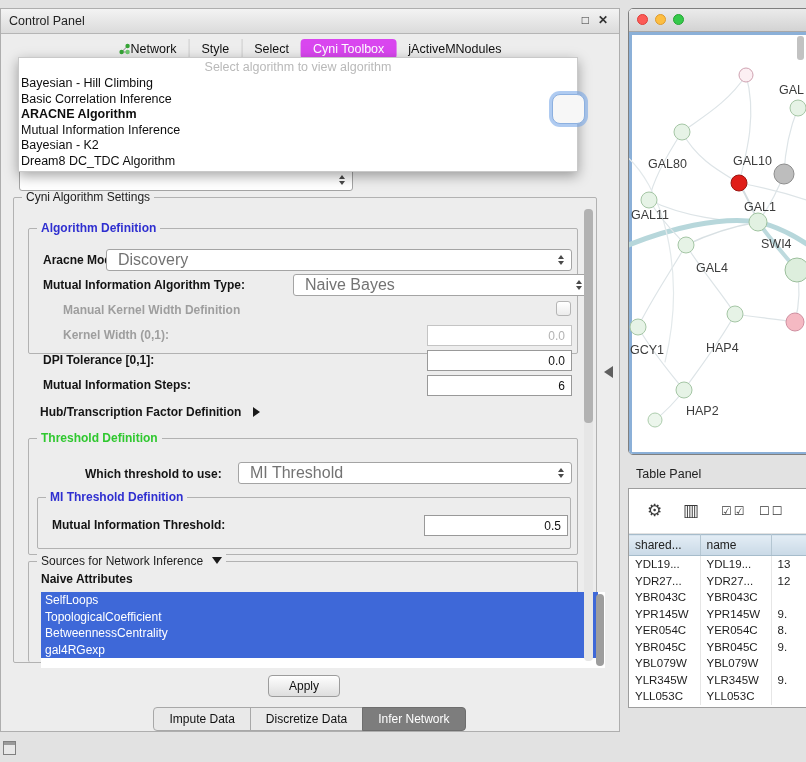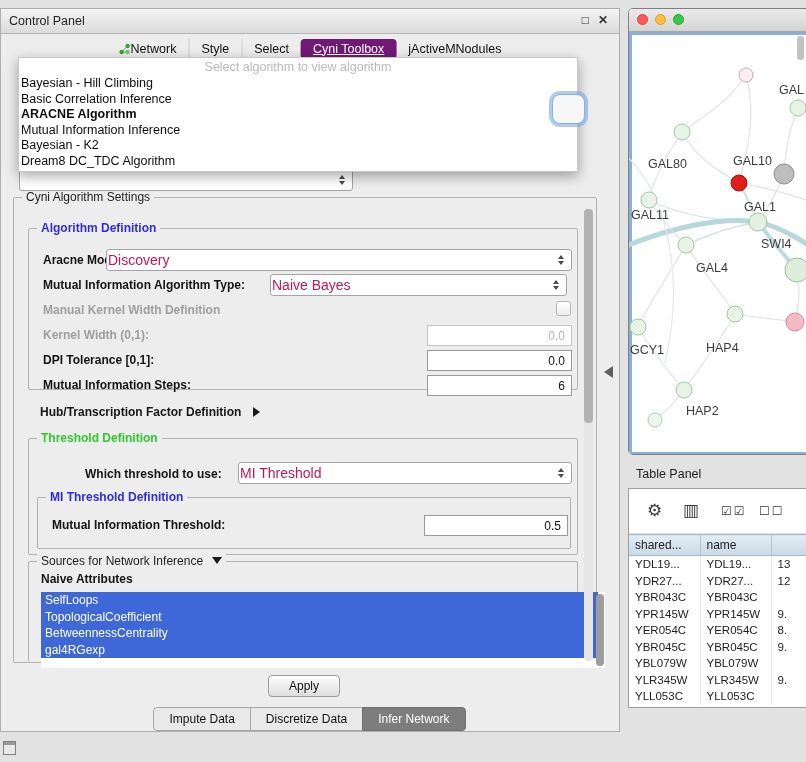--- a/index.html
+++ b/index.html
@@ -5,42 +5,42 @@
   html,body{margin:0;padding:0;}
   body{width:806px;height:762px;overflow:hidden;font-family:"Liberation Sans",sans-serif;background:#e2e2e2;}
   #stage{position:relative;width:806px;height:762px;overflow:hidden;}
 
   
   .grp{position:absolute;border:1px solid #b2b2b2;border-radius:2px;box-sizing:border-box;}
   .leg{position:absolute;top:-8px;left:8px;background:#ededed;padding:0 4px;font-size:12px;color:#1c1c1c;white-space:nowrap;}
   .leg.blue{color:#2f2fd0;font-weight:bold;}
   .leg.green{color:#2fc82f;font-weight:bold;text-align:right;}
   .lbl{position:absolute;font-size:12px;font-weight:bold;color:#141414;white-space:nowrap;}
-  .lbl.dis{color:#9e9e9e;}
+  .lbl.dis{color:#9e9e9e;margin-left:20px;}
   .combo{position:absolute;background:#fff;border:1px solid #a4a4a4;border-radius:3px;display:flex;align-items:center;height:22px;box-sizing:border-box;}
-  .combo-text{padding-left:1px;font-size:14px;color:#be185d;flex:1;white-space:nowrap;overflow:hidden;}
+  .combo-text{padding-left:11px;font-size:16px;color:#737373;flex:1;white-space:nowrap;overflow:hidden;}
   .combo-arrows{width:14px;display:flex;flex-direction:column;align-items:center;gap:2px;margin-right:3px;}
   .combo-arrows i{display:block;width:0;height:0;border-left:3.5px solid transparent;border-right:3.5px solid transparent;}
   .arr-up{border-bottom:4px solid #4a4a4a;}
   .arr-dn{border-top:4px solid #4a4a4a;}
   .tfield{position:absolute;background:#fff;border:1px solid #999;box-sizing:border-box;font-size:12px;color:#111;text-align:right;padding:3px 6px 4px 6px;height:21px;}
   .tfield.dis{color:#b3b3b3;border-color:#c4c4c4;}
   .cbx{position:absolute;width:15px;height:15px;border:1px solid #b5b5b5;border-radius:3px;background:linear-gradient(#ffffff,#ececec);box-sizing:border-box;}
 
   
   #control-panel{position:absolute;left:0;top:8px;width:620px;height:724px;background:#ededed;border:1px solid #aeaeae;box-sizing:border-box;}
   #cp-titlebar{position:absolute;left:0;top:0;right:0;height:24px;background:linear-gradient(#f3f3f3,#dbdbdb);border-bottom:1px solid #b5b5b5;}
   #cp-title{position:absolute;left:8px;top:5px;font-size:12.5px;color:#222;}
   .cp-btn{position:absolute;top:4px;font-size:12px;color:#333;cursor:default;}
   #cp-float{right:30px;}
   #cp-close{right:11px;font-weight:bold;}
   #tabstrip{position:absolute;top:27px;left:50%;transform:translateX(-50%);display:flex;align-items:center;height:25px;border-bottom:1px solid #c6c6c6;padding:0 4px;}
   .tab{display:flex;align-items:center;padding:3px 12px;font-size:12.5px;color:#111;white-space:nowrap;}
   .tab + .tab{border-left:1px solid #cccccc;}
-  .tab.active{background:#701a75;color:#fff;border-radius:4px;border-left:none;text-decoration:underline;}
+  .tab.active{background:#d946ef;color:#fff;border-radius:4px;border-left:none;}
   .tab.active + .tab{border-left:none;}
 
   
   #hub-row{position:absolute;font-size:12px;font-weight:bold;color:#151515;}
   .tri-right{display:inline-block;width:0;height:0;border-top:5px solid transparent;border-bottom:5px solid transparent;border-left:7px solid #1a1a1a;margin-left:8px;vertical-align:-1px;}
   .tri-down{display:inline-block;width:0;height:0;border-left:5px solid transparent;border-right:5px solid transparent;border-top:7px solid #1a1a1a;margin-left:6px;vertical-align:1px;}
 
   
   #attr-list{position:absolute;background:#fff;overflow:hidden;}
   .attr-item{height:16.5px;line-height:16.5px;background:#3e68d8;color:#fff;font-size:12px;padding-left:4px;width:calc(100% - 11px);white-space:nowrap;overflow:hidden;}
@@ -136,34 +136,34 @@
       <span class="combo-text"></span>
       <span class="combo-arrows">
           <i class="arr-up"></i>
           <i class="arr-dn"></i>
         </span>
     </div>
 
     <div class="grp" style="left:12px;top:188px;width:584px;height:466px;">
       <span class="leg">Cyni Algorithm Settings</span>
 
-      <div class="grp" style="left:14px;top:30px;width:550px;height:162px;">
+      <div class="grp" style="left:14px;top:30px;width:550px;height:126px;">
         <span class="leg blue">Algorithm Definition</span>
 
         <span class="lbl" style="left:14px;top:24px;">Aracne Mode:</span>
         <div class="combo" style="left:77px;top:20px;width:466px;">
           <span class="combo-text">Discovery</span>
           <span class="combo-arrows">
               <i class="arr-up"></i>
               <i class="arr-dn"></i>
             </span>
         </div>
 
         <span class="lbl" style="left:14px;top:49px;">Mutual Information Algorithm Type:</span>
-        <div class="combo" style="left:241px;top:45px;width:297px;">
+        <div class="combo" style="left:264px;top:45px;width:297px;">
           <span class="combo-text">Naive Bayes</span>
           <span class="combo-arrows">
               <i class="arr-up"></i>
               <i class="arr-dn"></i>
             </span>
         </div>
 
         <span class="lbl dis" style="left:14px;top:74px;">Manual Kernel Width Definition</span>
         <span class="cbx" style="left:527px;top:72px;"></span>
 

